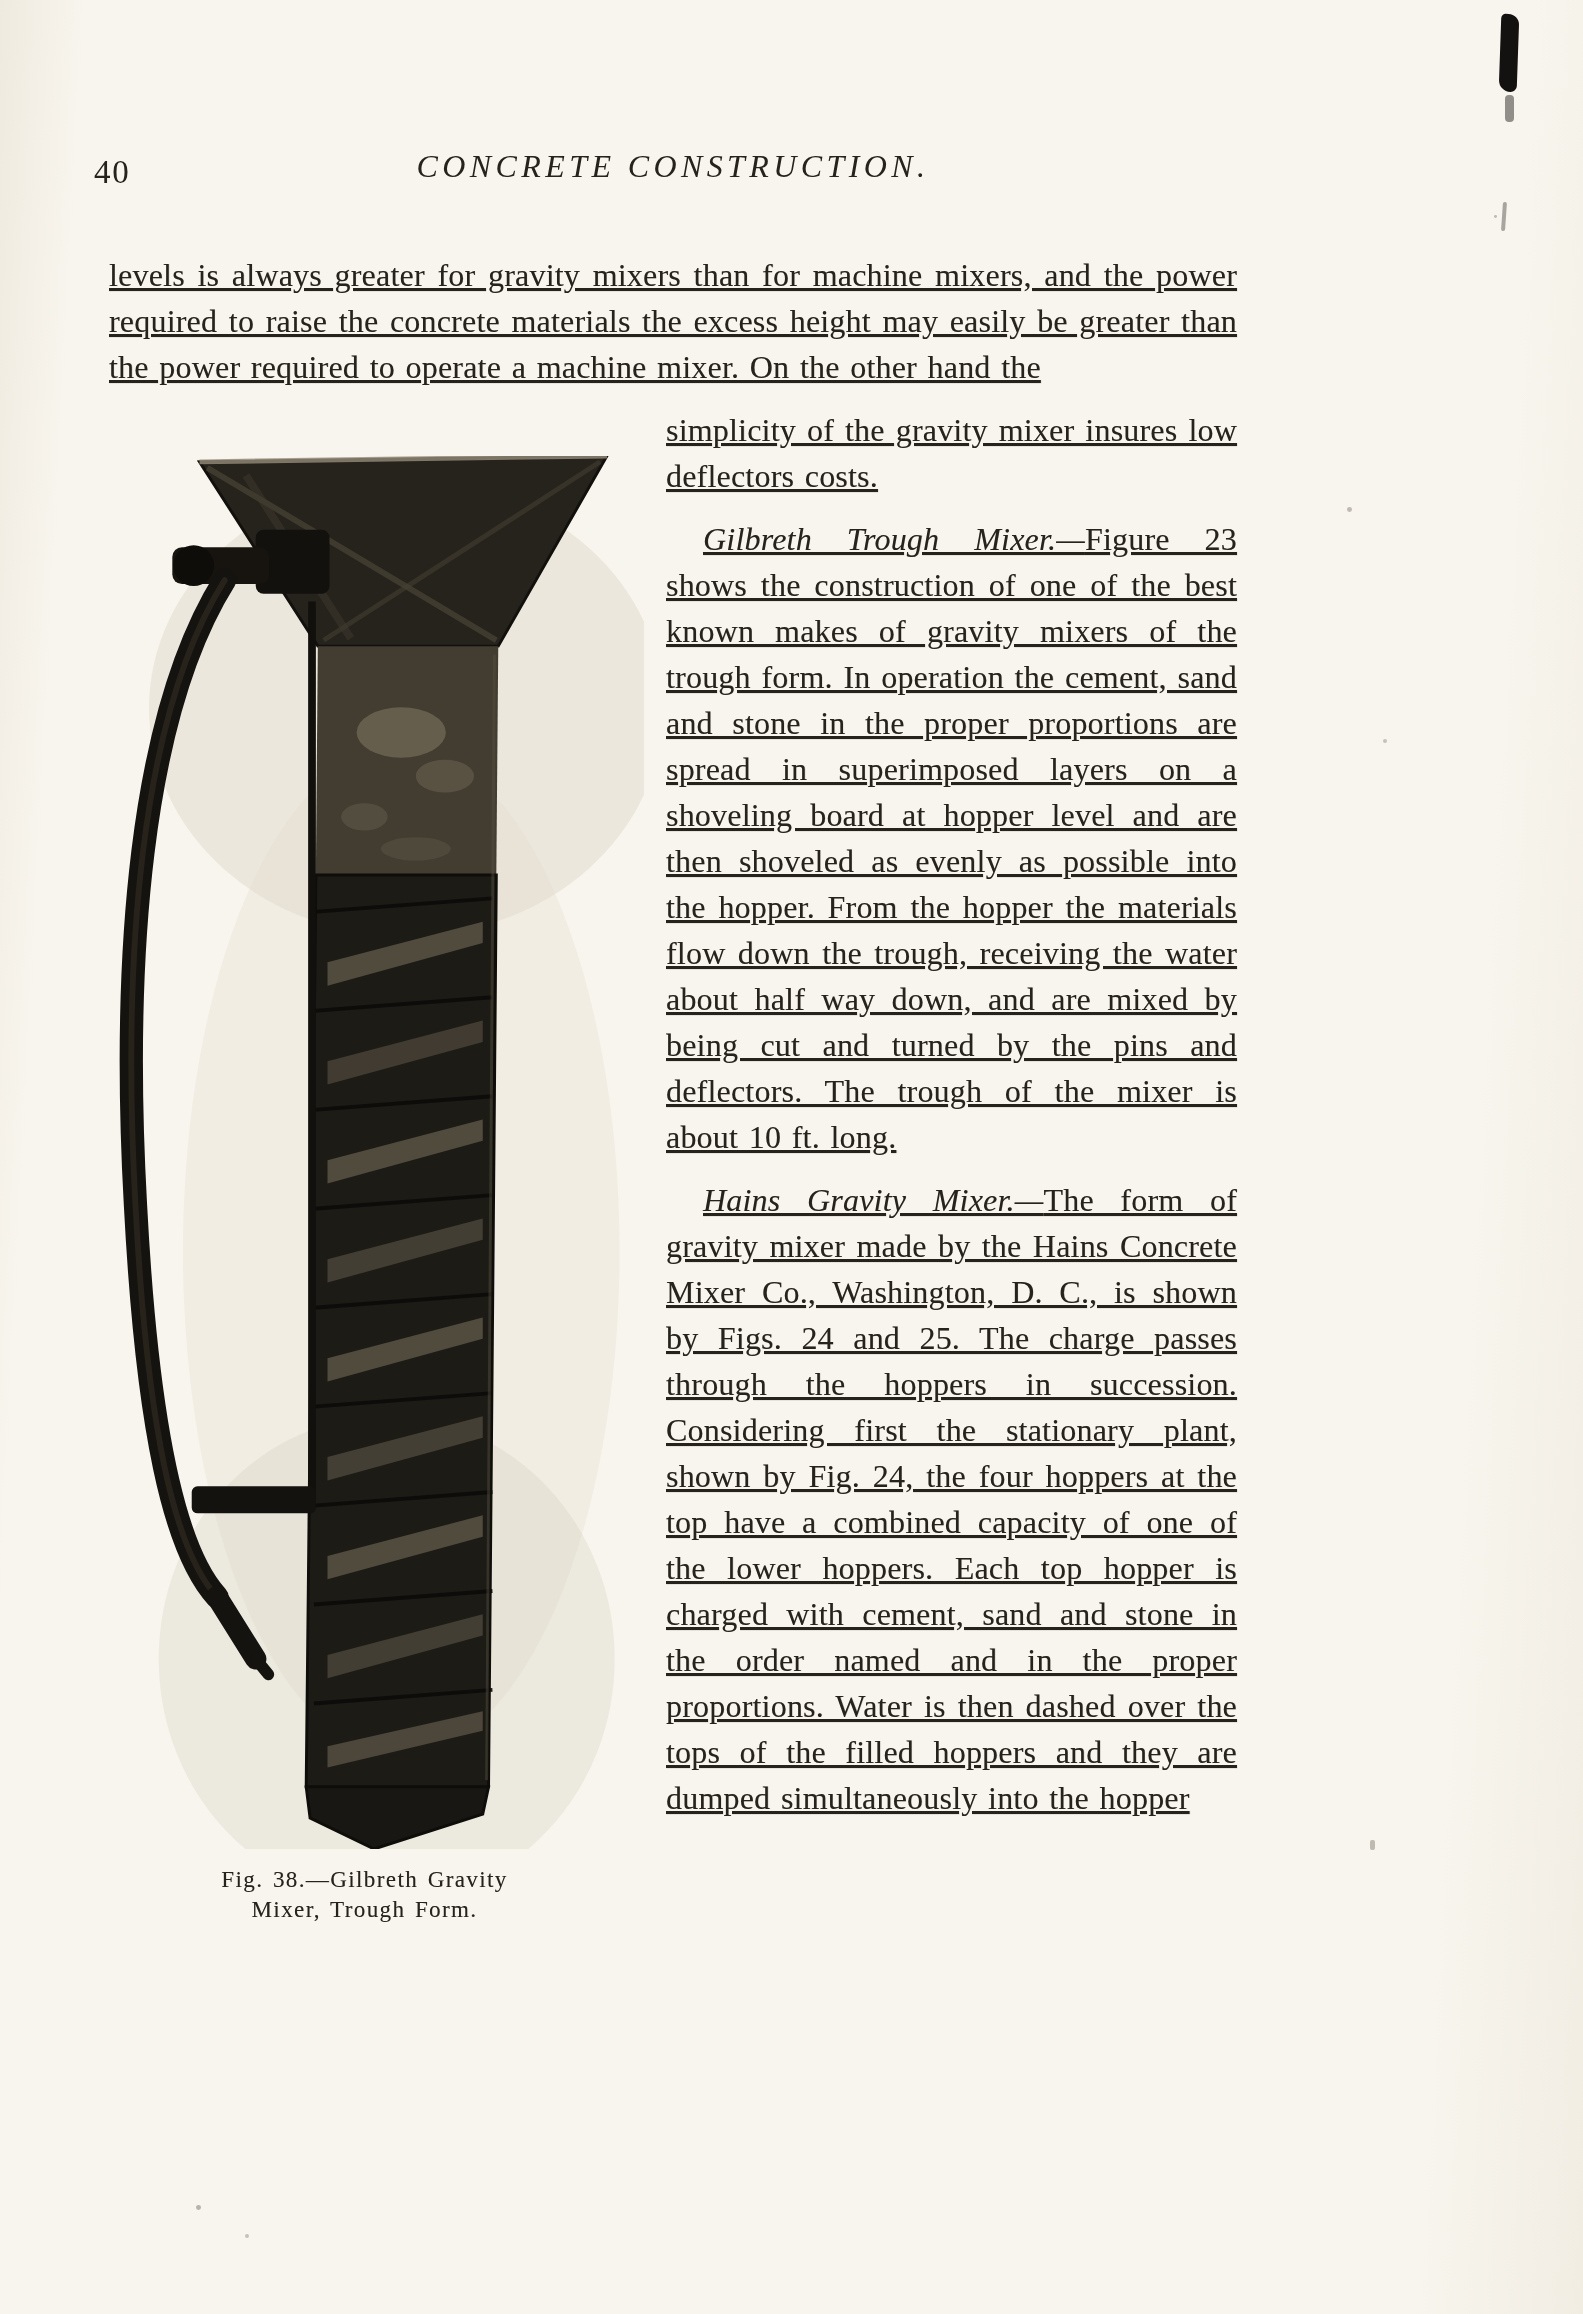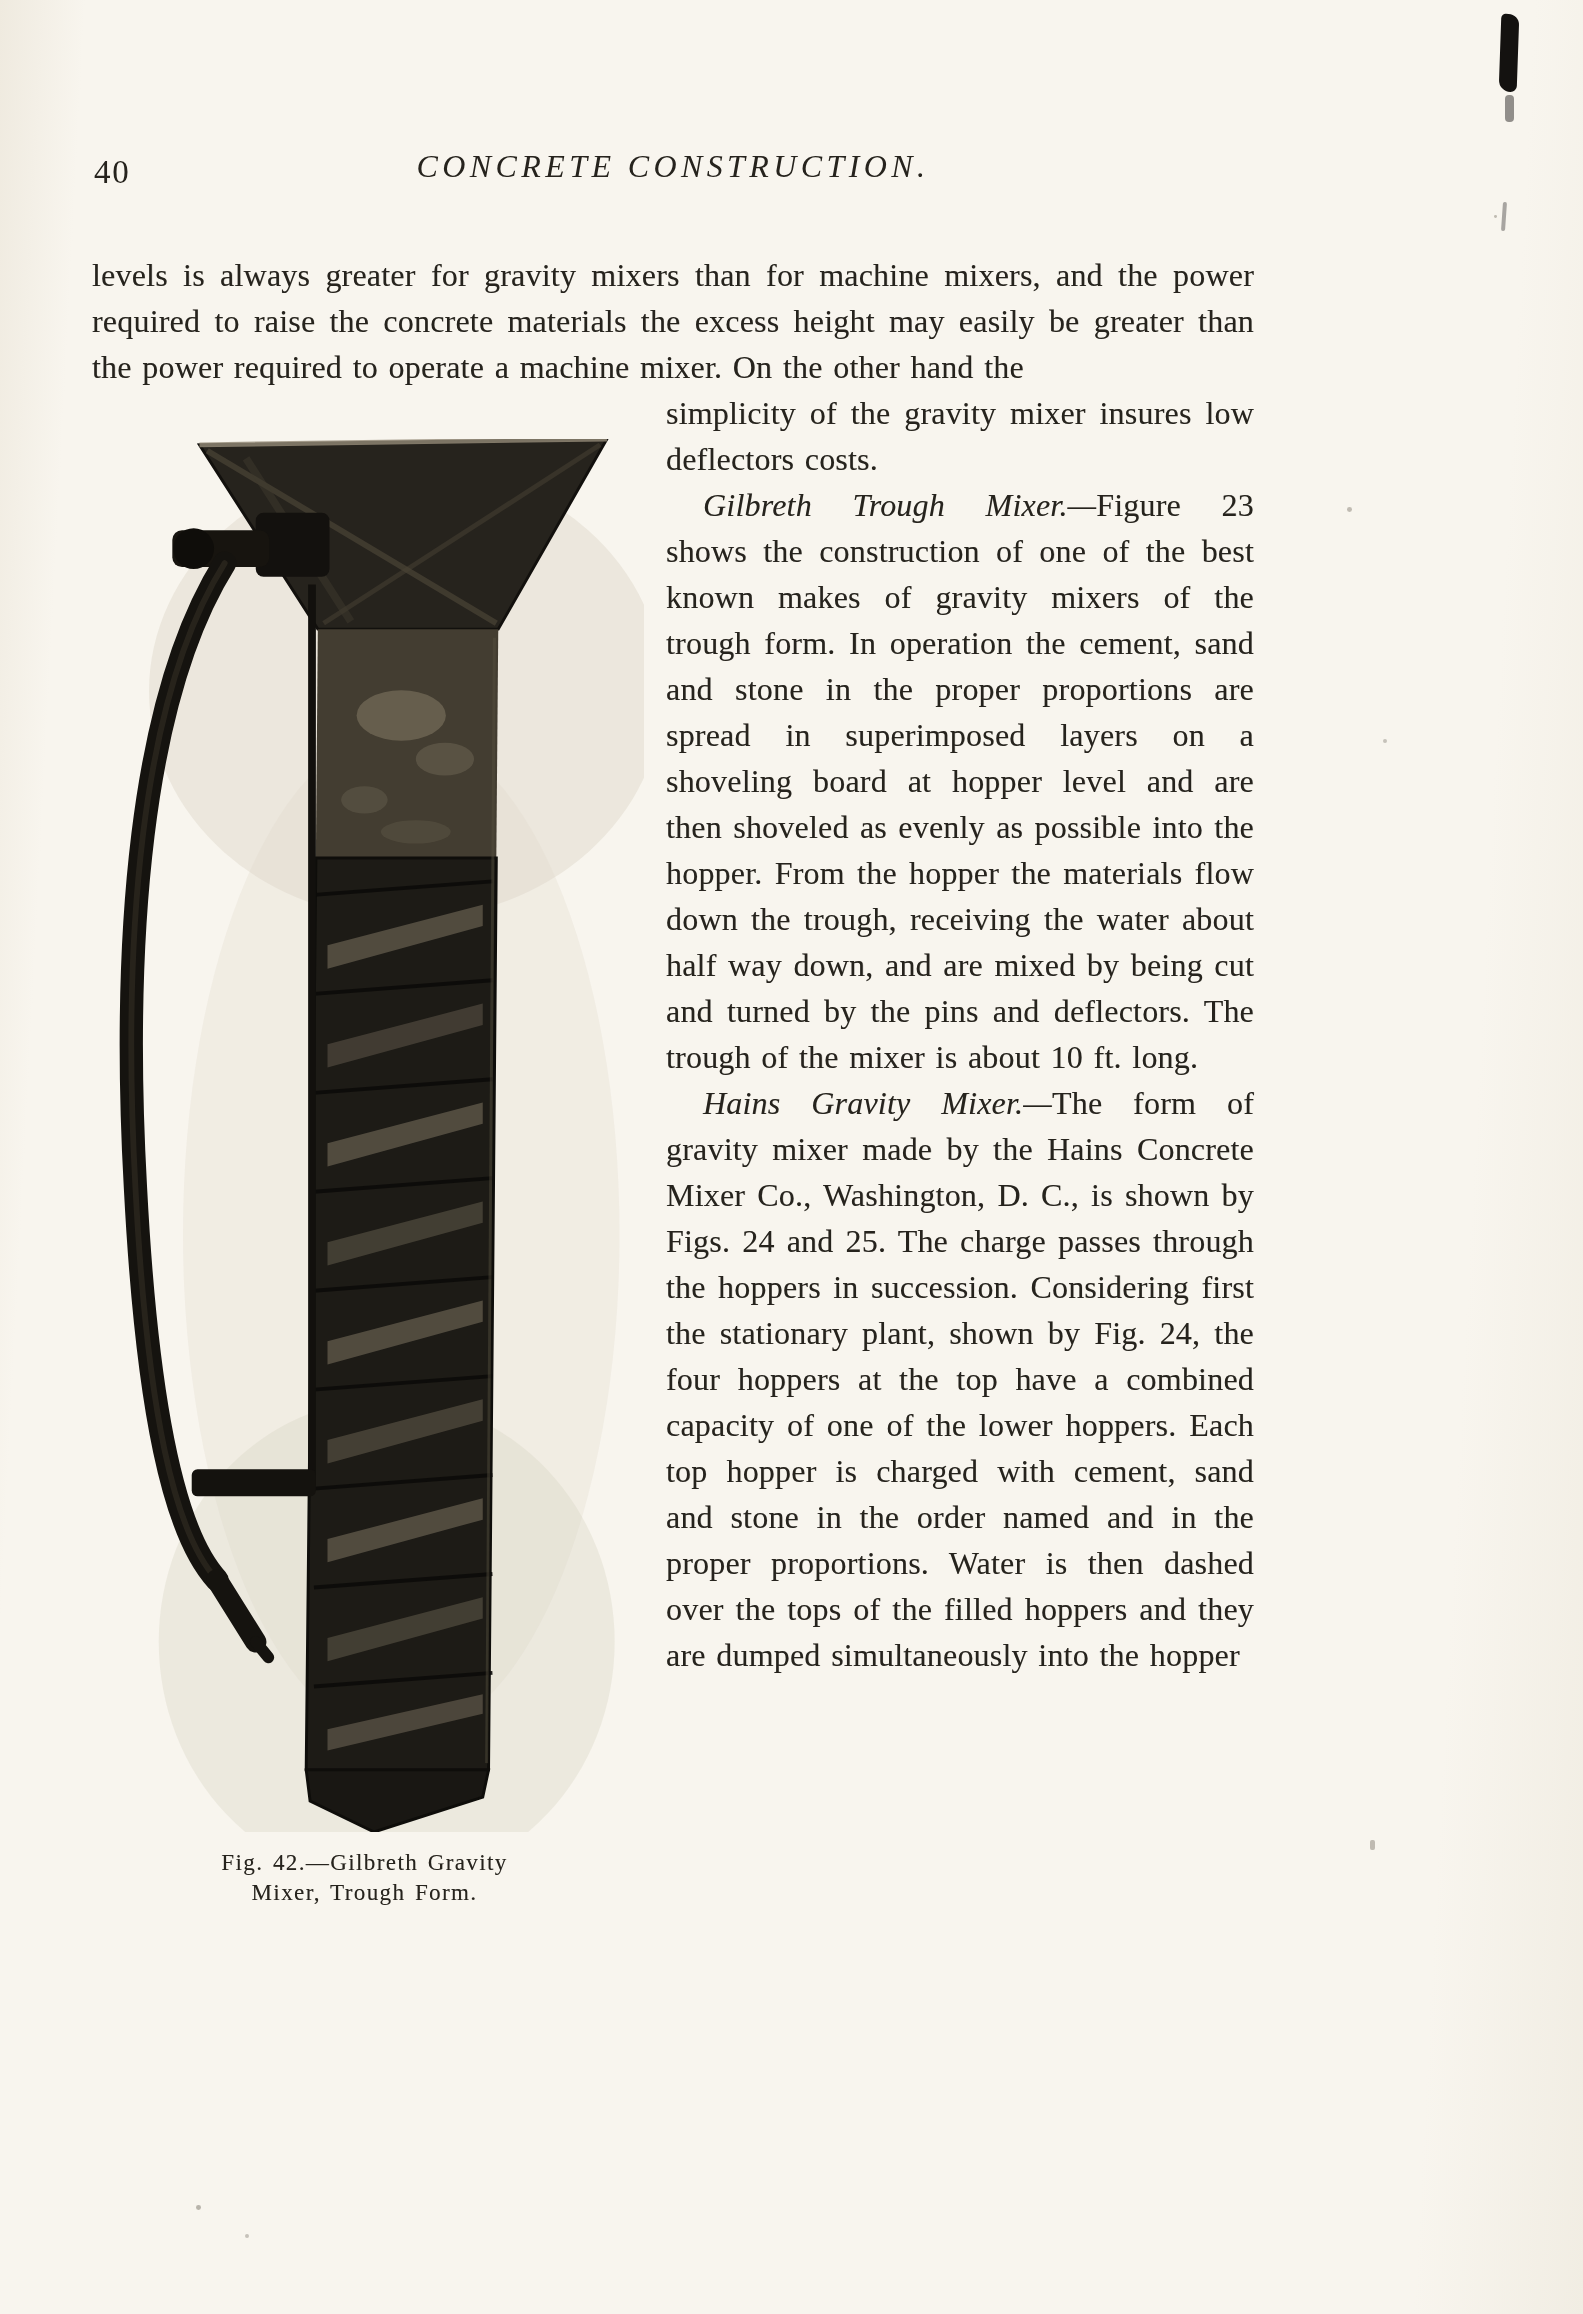--- a/index.html
+++ b/index.html
@@ -31,21 +31,21 @@
     padding-top: 1.9px;
   }
   .body-copy {
     font-size: 32px;
     line-height: 46px;
     text-align: justify;
     word-spacing: 2.4px;
     letter-spacing: 0.2px;
     text-shadow: 0.3px 0.3px 0.5px rgba(38,35,29,0.30);
   }
-  .body-copy p { margin: 0; }
+  .body-copy p { margin: 17px; text-decoration: underline; }
   .indent { text-indent: 37px; }
   .lead { font-style: italic; }
   figure.mixer-figure {
     float: left;
     width: 545px;
     margin: 49px 29px 0 0;
     padding: 0;
   }
   figure.mixer-figure svg { display: block; margin-left: 17.5px; }
   figcaption {
@@ -155,21 +155,21 @@
           <circle cx="86" cy="113" r="21" fill="#0f0d0a"></circle>
 
           <path d="M 118 128 C 30 268 12 520 26 772 C 38 1002 66 1128 110 1176" fill="none" stroke="#15130f" stroke-width="24" stroke-linecap="round"></path>
           <path d="M 118 128 C 30 268 12 520 26 772 C 38 1002 66 1128 110 1176" fill="none" stroke="#4a4335" stroke-width="6" stroke-linecap="round" opacity="0.35"></path>
           <line x1="110" y1="1176" x2="150" y2="1240" stroke="#15130f" stroke-width="22" stroke-linecap="round"></line>
           <line x1="150" y1="1240" x2="163" y2="1256" stroke="#15130f" stroke-width="12" stroke-linecap="round"></line>
 
           <rect x="84" y="1062" width="128" height="28" rx="6" fill="#14120e"></rect>
         </svg>
         <figcaption>
-          <span>Fig. 42.—Gilbreth Gravity</span><br>
+          <span>Fig. 38.—Gilbreth Gravity</span><br>
           <span>Mixer, Trough Form.</span>
         </figcaption>
       </figure>
 
       <p>simplicity of the gravity mixer insures low deflectors costs.</p>
 
       <p class="indent"><span class="lead">Gilbreth Trough Mixer.—</span><span>Figure 23 shows the construction of one of the best known makes of gravity mixers of the trough form.  In operation the cement, sand and stone in the proper proportions are spread in superimposed layers on a shoveling board at hopper level and are then shoveled as evenly as possible into the hopper.  From the hopper the materials flow down the trough, receiving the water about half way down, and are mixed by being cut and turned by the pins and deflectors.  The trough of the mixer is about 10 ft. long.</span></p>
 
       <p class="indent"><span class="lead">Hains Gravity Mixer.—</span><span>The form of gravity mixer made by the Hains Concrete Mixer Co., Washington, D. C., is shown by Figs. 24 and 25.  The charge passes through the hoppers in succession.  Considering first the stationary plant, shown by Fig. 24, the four hoppers at the top have a combined capacity of one of the lower hoppers.  Each top hopper is charged with cement, sand and stone in the order named and in the proper proportions.  Water is then dashed over the tops of the filled hoppers and they are dumped simultaneously into the hopper</span></p>
 

